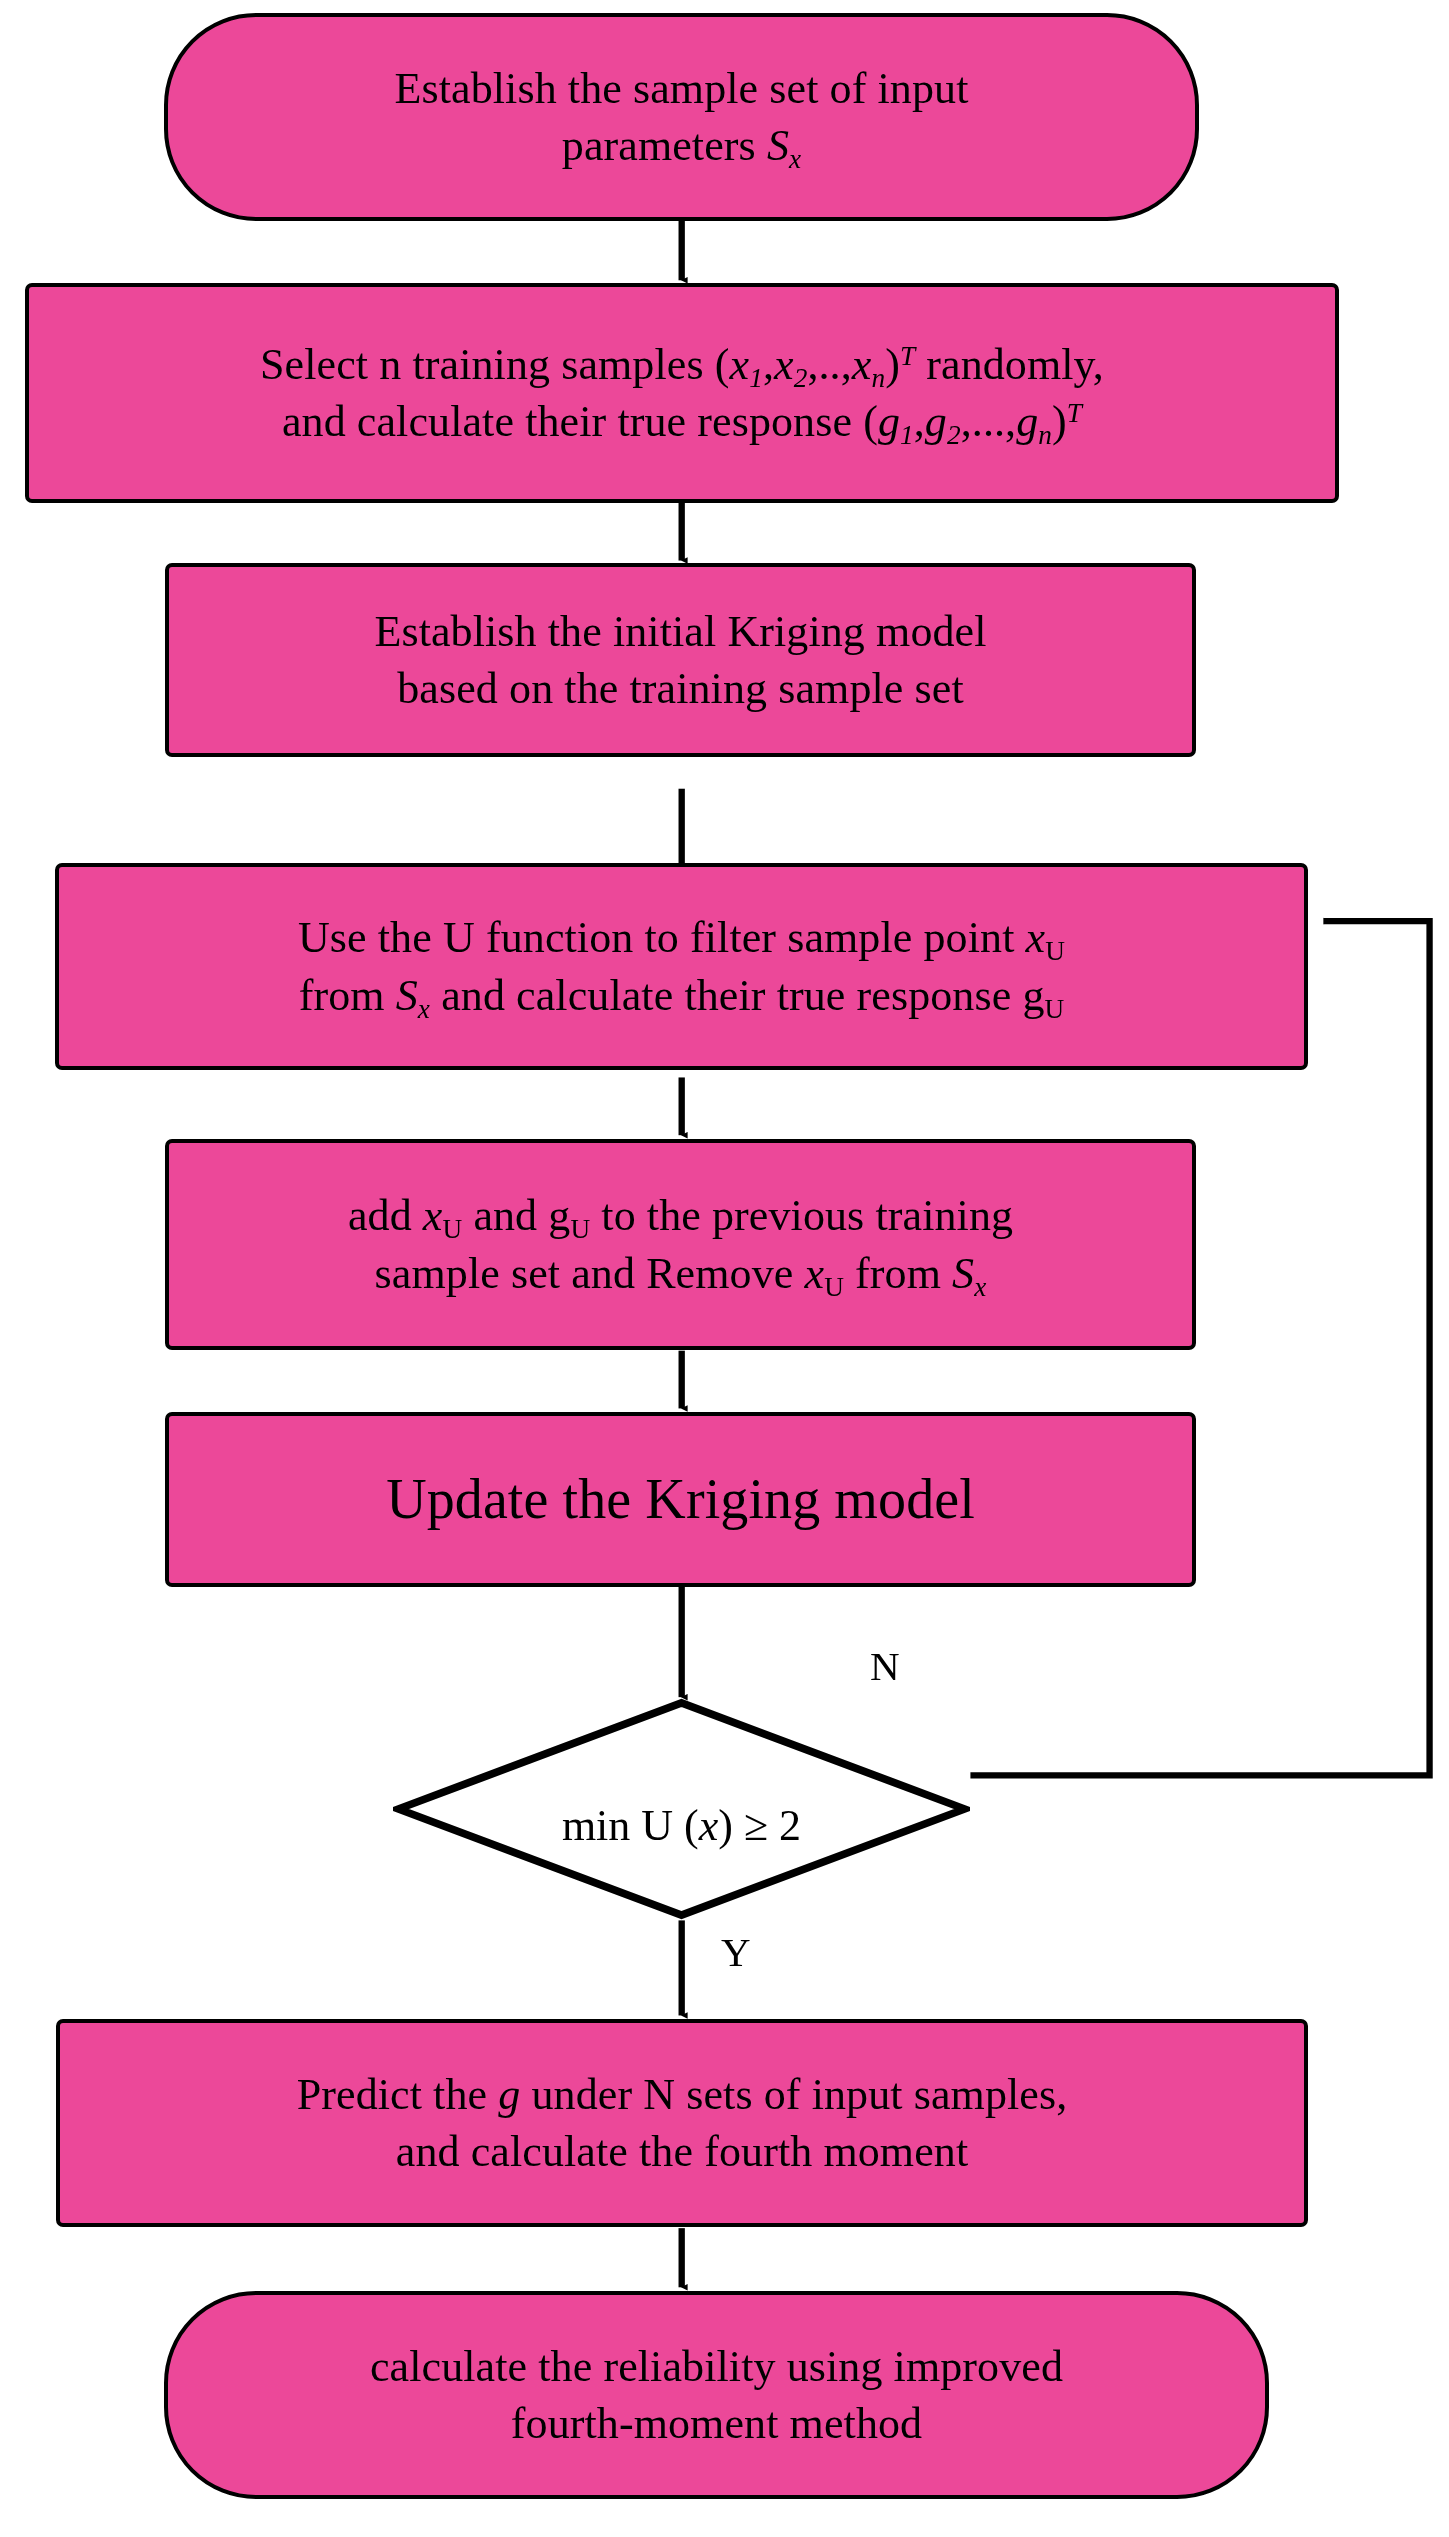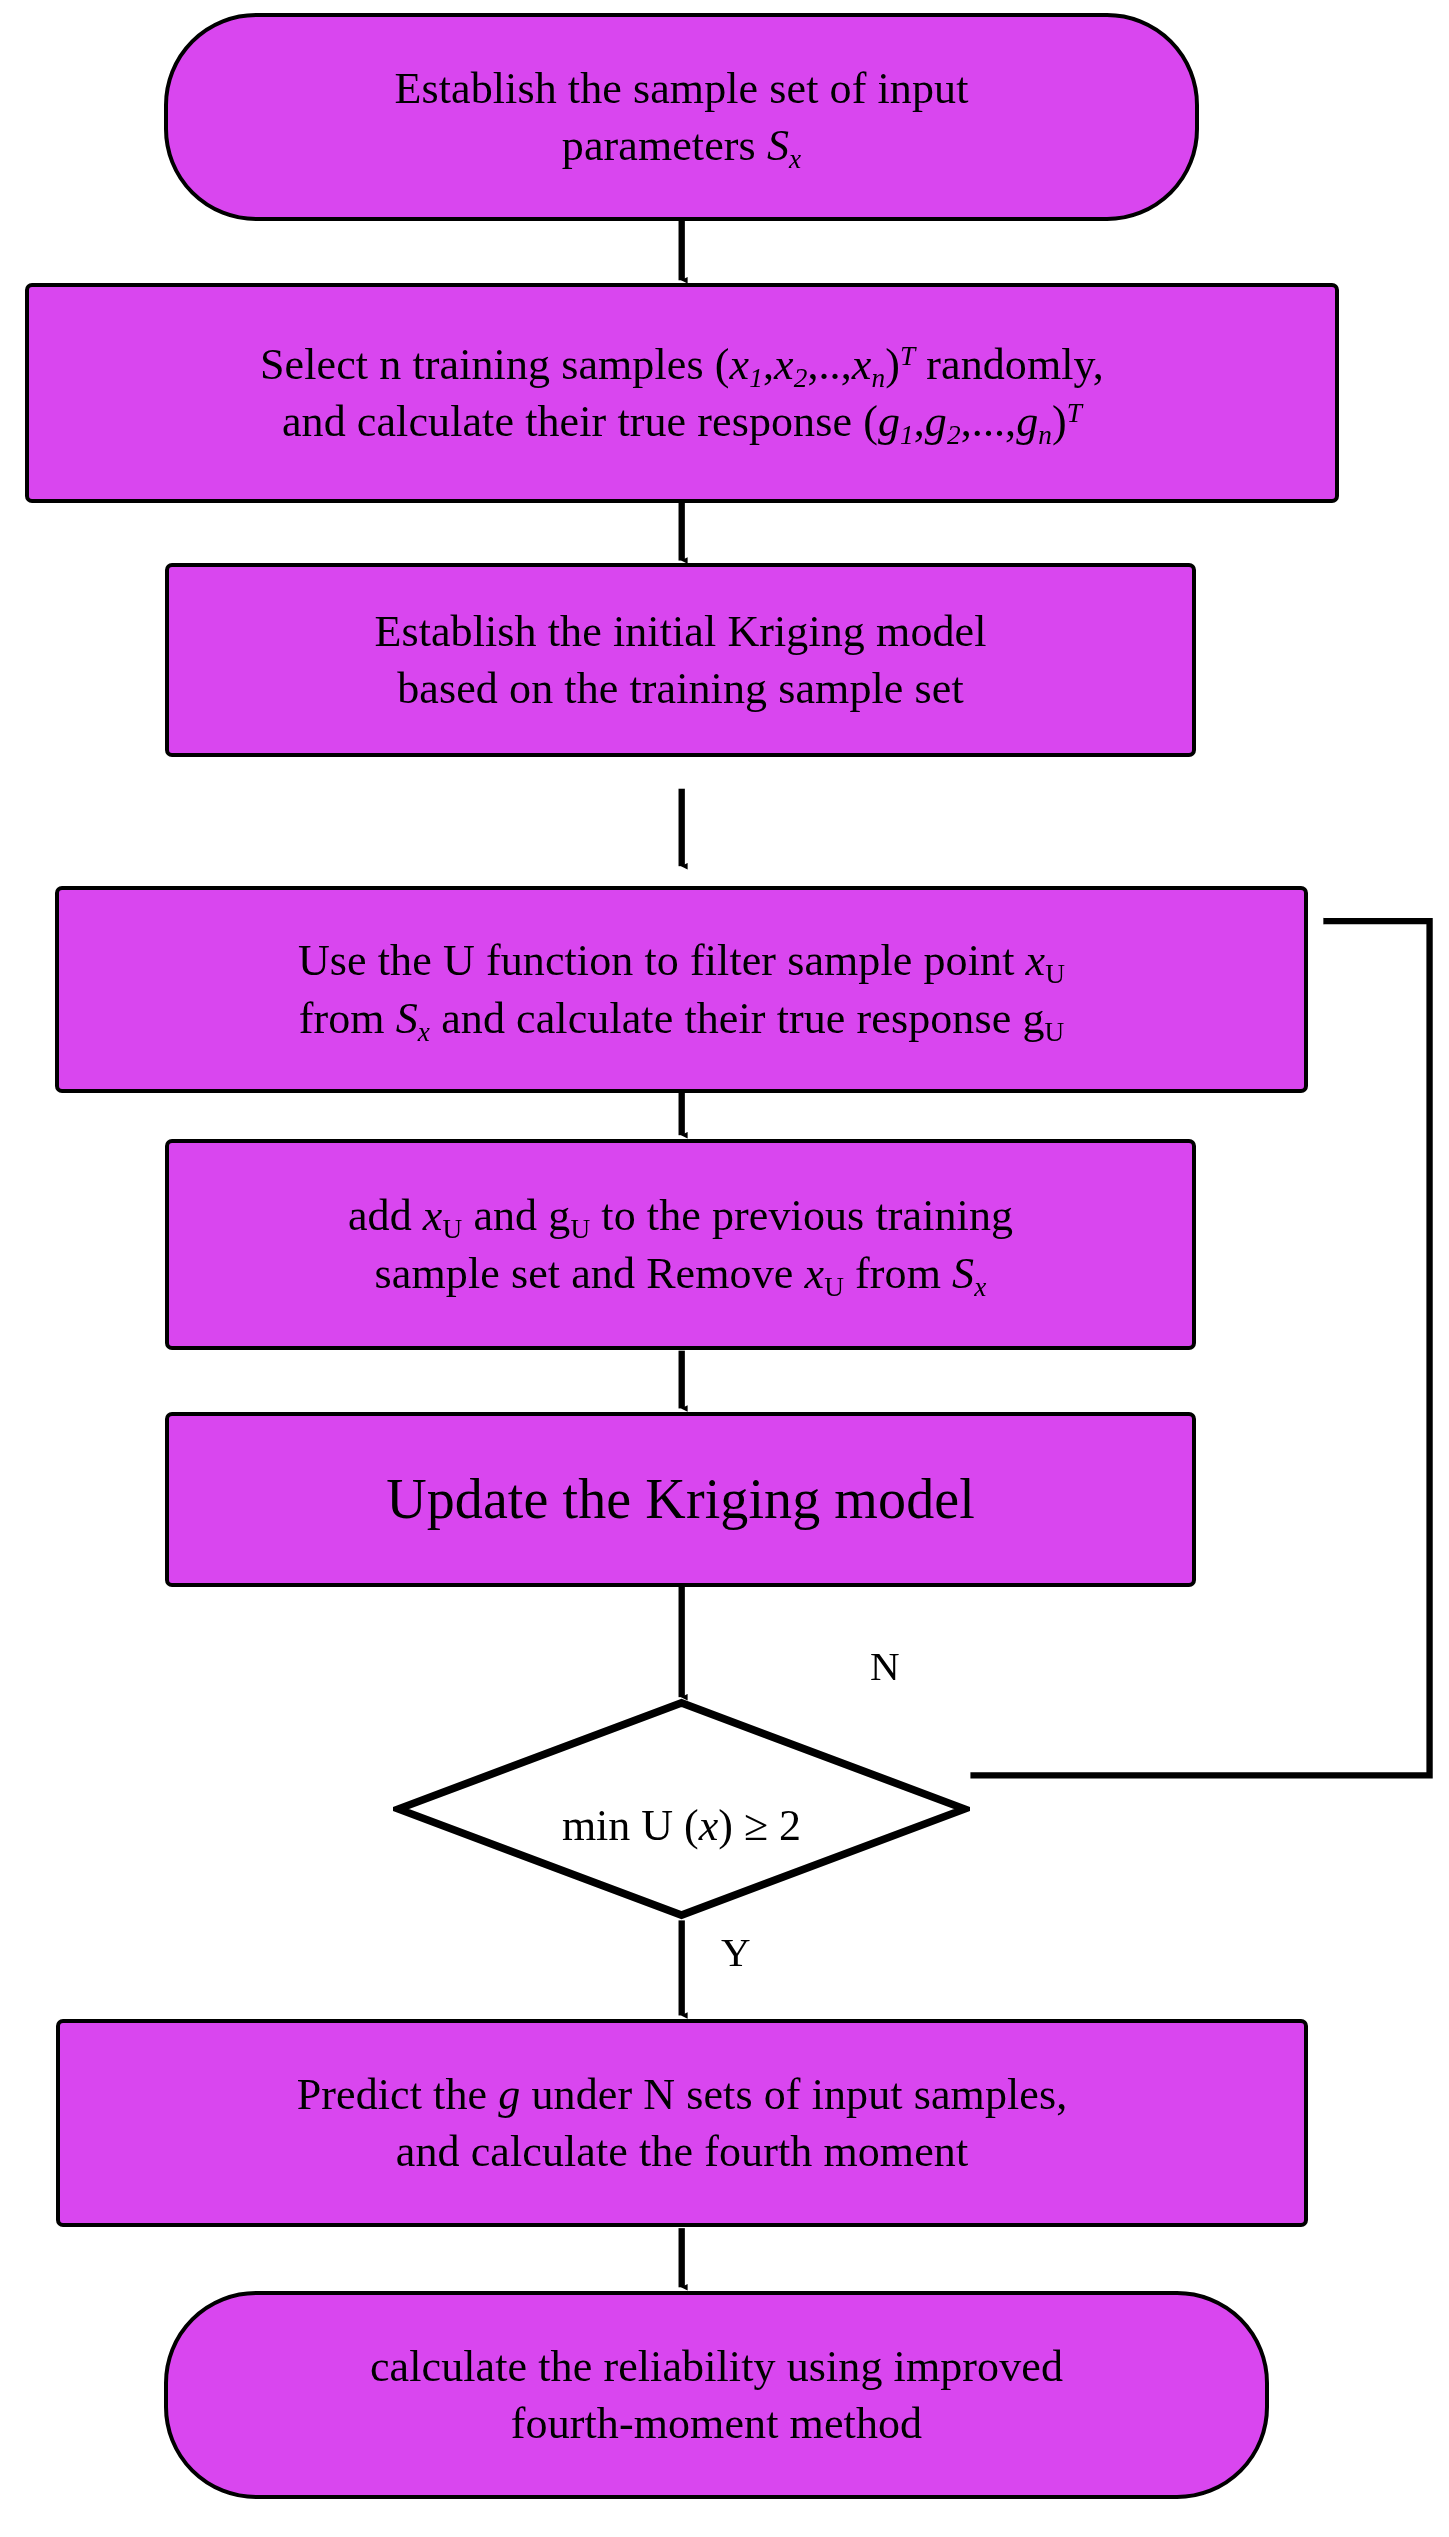--- a/index.html
+++ b/index.html
@@ -1,21 +1,21 @@
 <!DOCTYPE html>
 <html style="font-size:11.3px"><head>
 <meta charset="utf-8">
 <style>
   html,body{margin:0;padding:0;background:#ffffff;}
   body{width:1450px;height:2538px;position:relative;overflow:hidden;
        font-family:"Liberation Serif","DejaVu Serif",serif;color:#000;}
   #chart{position:absolute;inset:0;width:1450px;height:2538px;}
 
   .node{position:absolute;box-sizing:border-box;display:flex;align-items:center;
-        justify-content:center;text-align:center;background:#d946ef;border:4.2px solid #000;
+        justify-content:center;text-align:center;background:#ec4899;border:4.2px solid #000;
         line-height:1.30;letter-spacing:0.1px;}
   .node .txt{padding:0 12.7px;width:100%;}
   .terminator{border-radius:92px;}
   .rect{border-radius:7px;}
 
   .lbl{position:absolute;font-size:41px;line-height:1;color:#000;}
 
   .diamond-wrap{position:absolute;}
   .diamond-wrap .dtext{position:absolute;left:0;top:16px;width:100%;height:100%;
         display:flex;align-items:center;justify-content:center;text-align:center;}
@@ -77,21 +77,21 @@
     </div>
   </div>
 
   <div class="node rect" style="left:165px;top:563px;width:1031px;height:194px;font-size:44px;">
     <div class="txt">
       <span>Establish the initial Kriging model</span><br>
       <span>based on the training sample set</span>
     </div>
   </div>
 
-  <div class="node rect" style="left:55px;top:886px;width:1253px;height:207px;font-size:44px;">
+  <div class="node rect" style="left:55px;top:863px;width:1253px;height:207px;font-size:44px;">
     <div class="txt">
       <span>Use the U function to filter sample point </span><span class="it">x</span><sub>U</sub><br>
       <span>from </span><span class="it">S</span><sub class="it">x</sub><span> and  calculate their true response </span><span>g</span><sub>U</sub>
     </div>
   </div>
 
   <div class="node rect" style="left:165px;top:1139px;width:1031px;height:211px;font-size:44px;">
     <div class="txt">
       <span>add </span><span class="it">x</span><sub>U</sub><span> and </span><span>g</span><sub>U</sub><span> to the previous training</span><br>
       <span>sample set  and Remove </span><span class="it">x</span><sub>U</sub><span> from </span><span class="it">S</span><sub class="it">x</sub>

